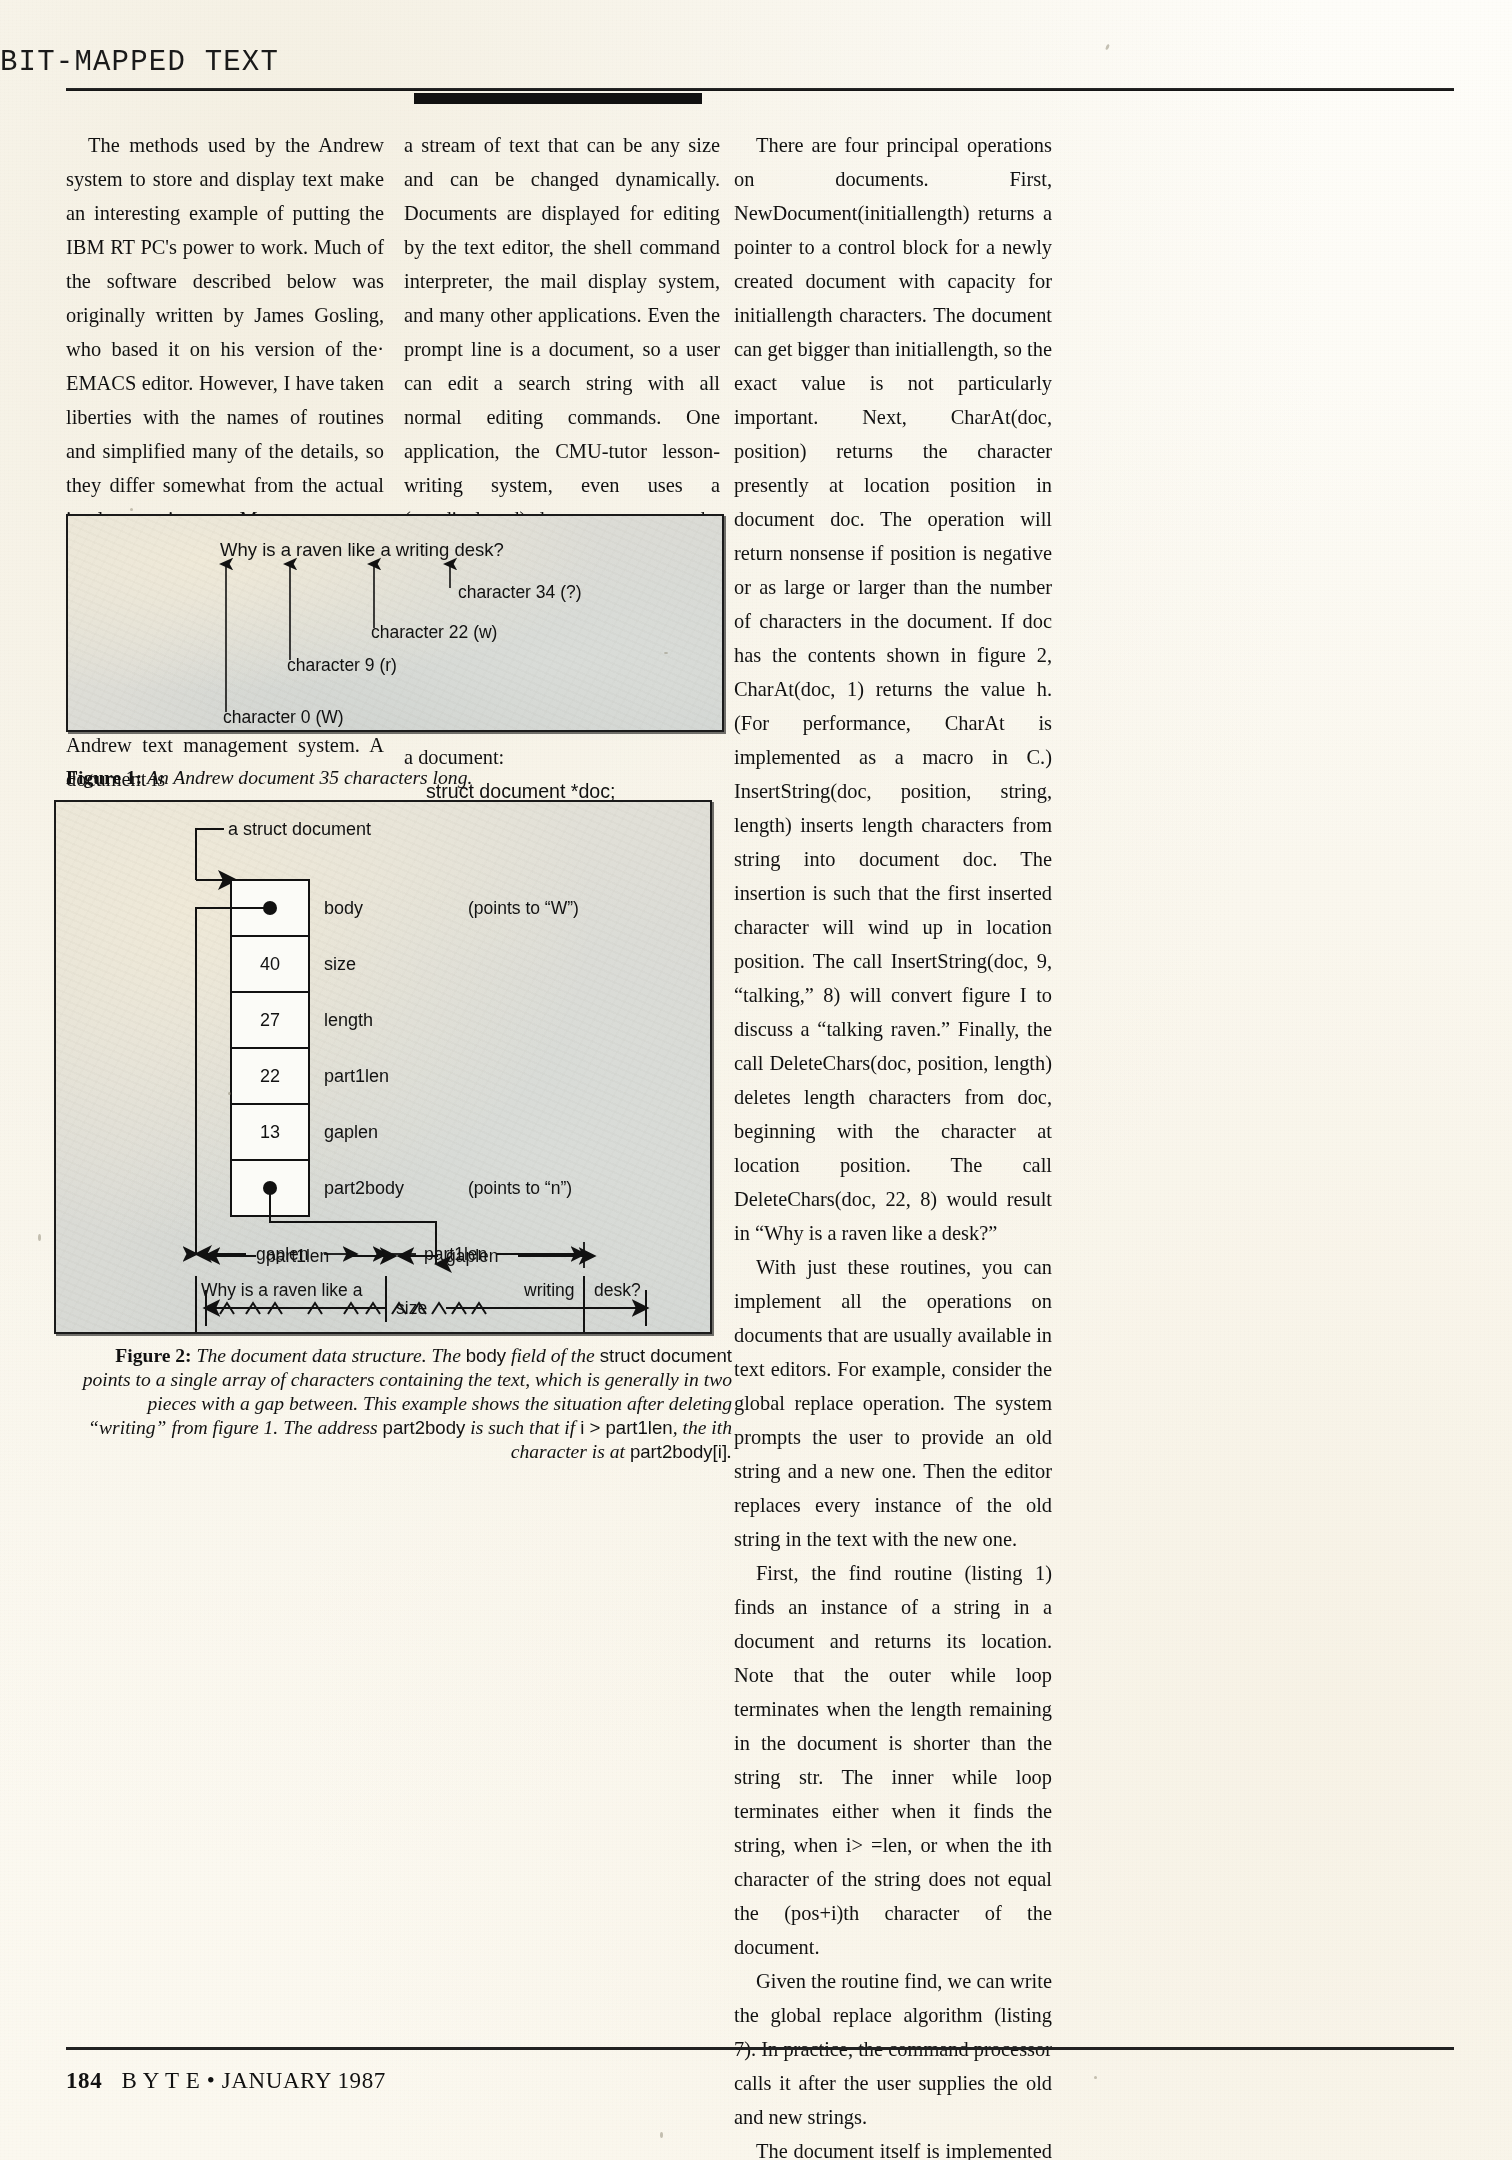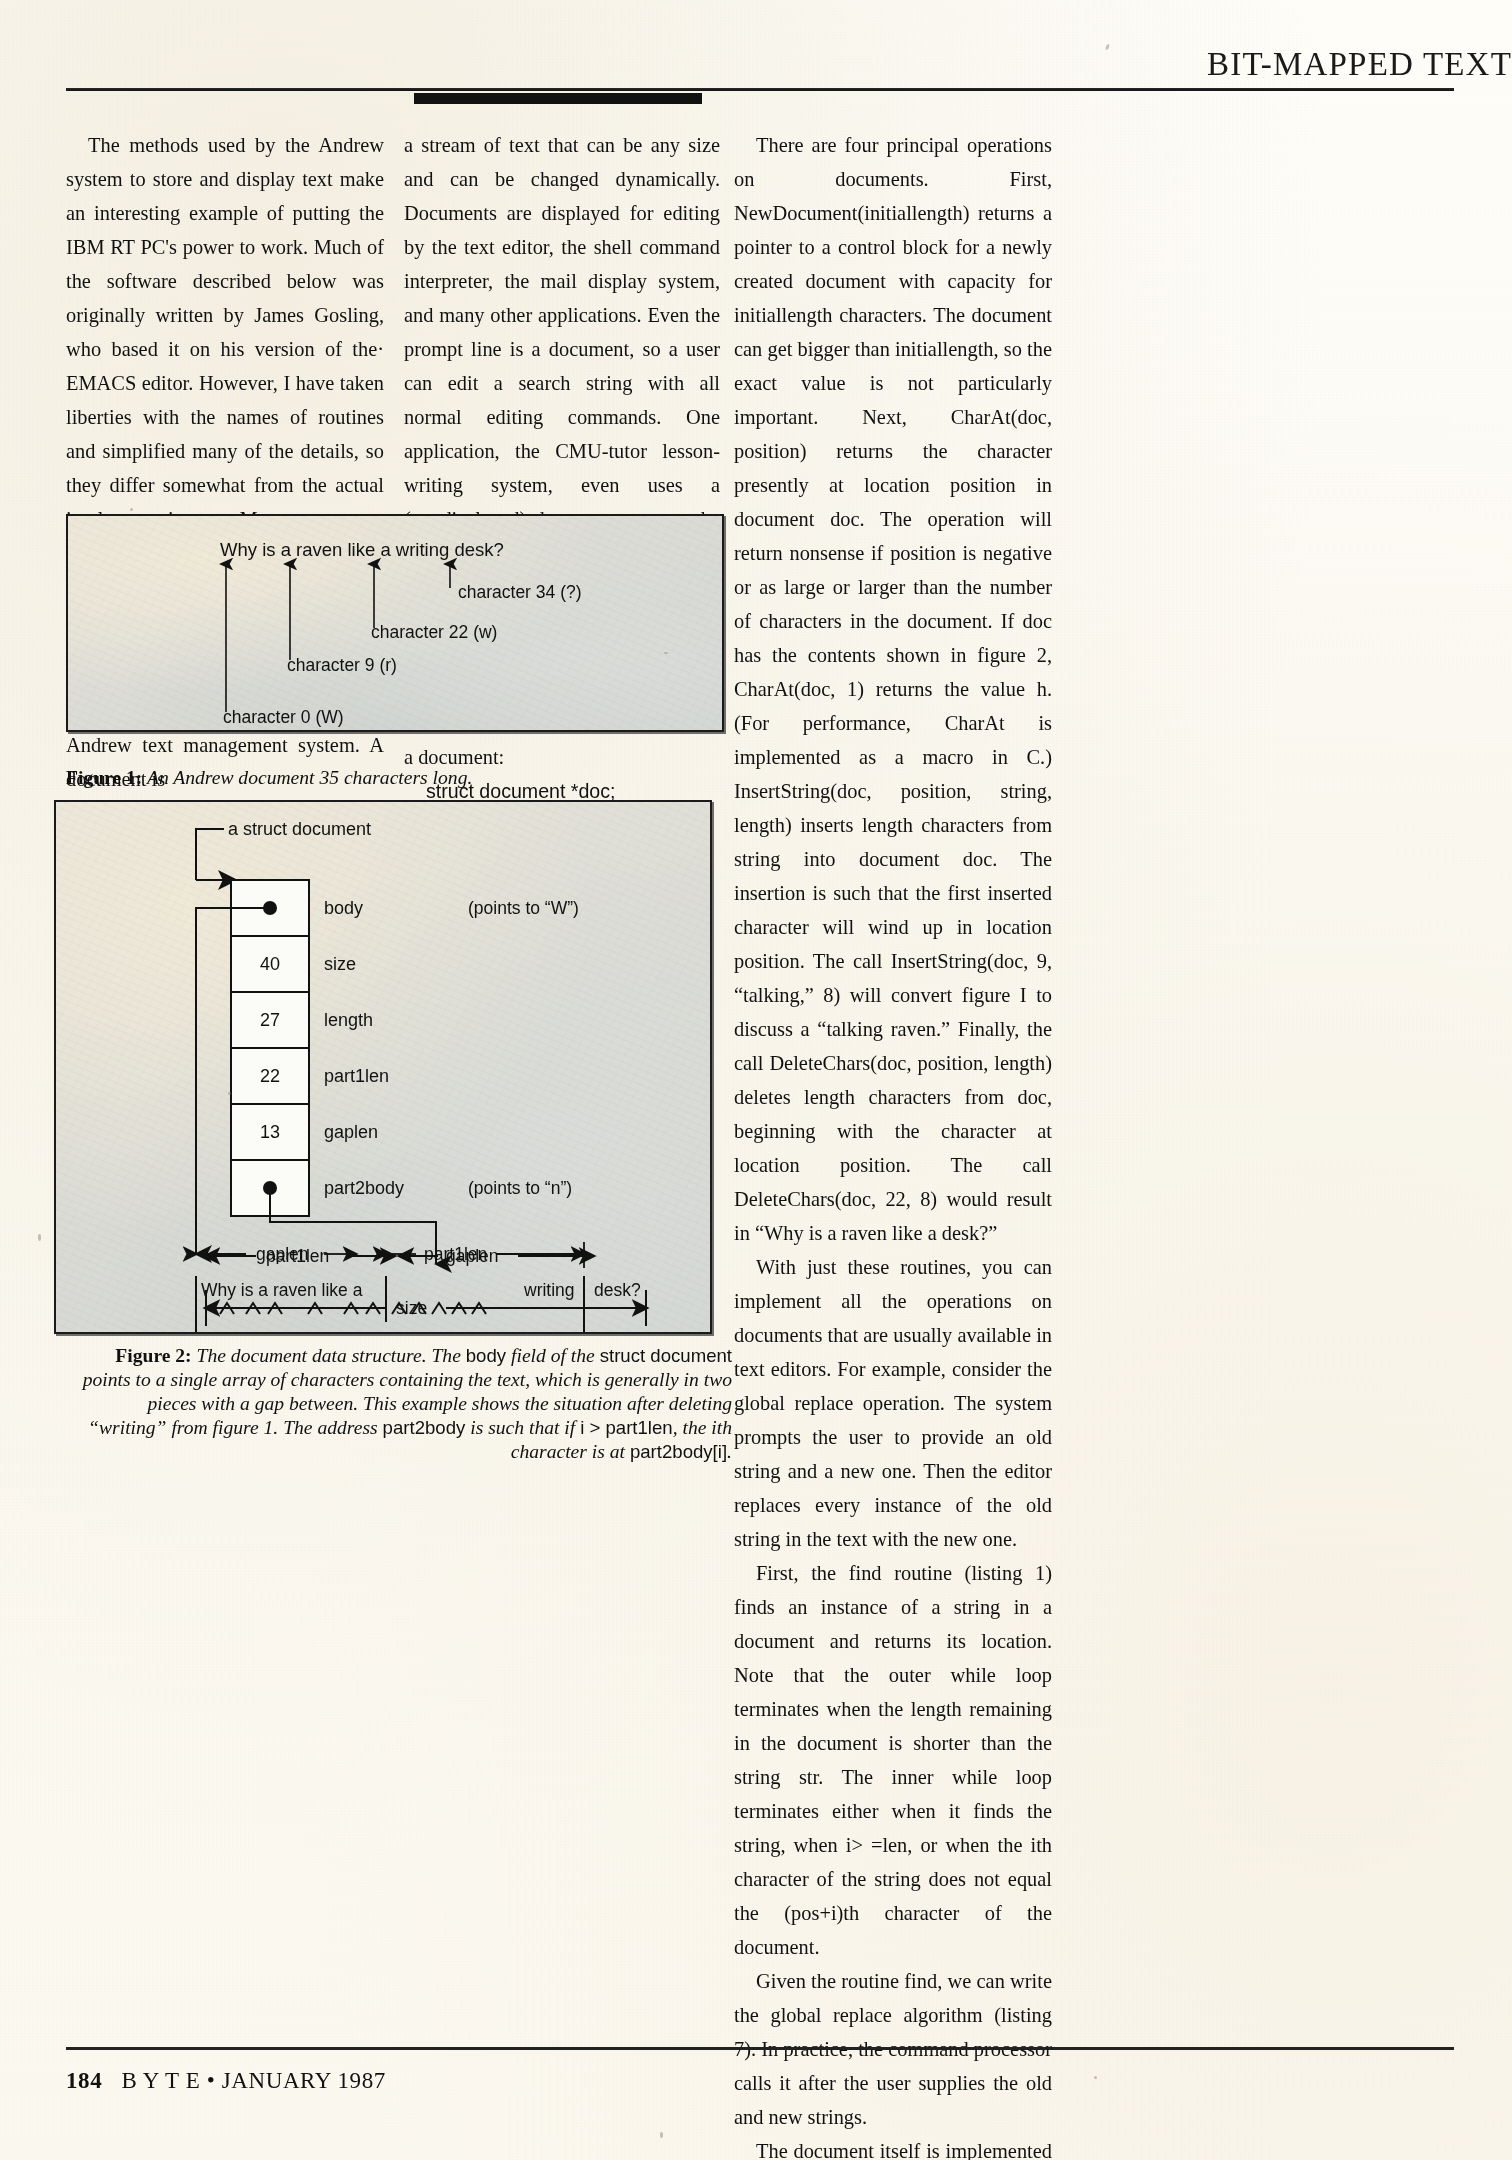--- a/index.html
+++ b/index.html
@@ -20,23 +20,23 @@
   }
   .grain{
     position:absolute;inset:0;pointer-events:none;opacity:.30;
     background-image:
       repeating-linear-gradient(0deg, rgba(150,140,110,.05) 0 1px, rgba(255,255,255,0) 1px 3px),
       repeating-linear-gradient(90deg, rgba(150,140,110,.035) 0 1px, rgba(255,255,255,0) 1px 4px);
   }
 
   
   .runhead{
-    position:absolute;left:0;right:0;top:46px;text-align:right;
-    font-family:Liberation Serif, serif;
-    font-size:33px;letter-spacing:1.2px;color:#1a1a1a;
+    position:absolute;left:0;right:0;top:46px;text-align:left;
+    font-family:Liberation Mono, monospace;
+    font-size:29px;letter-spacing:1.2px;color:#1a1a1a;
   }
   .rule-top{
     position:absolute;left:66px;right:58px;top:88px;height:3px;
     background:linear-gradient(180deg,#2a2a2a,#111);
   }
   .rule-bar{
     position:absolute;left:414px;top:93px;width:288px;height:11px;
     background:#111;
   }
 

